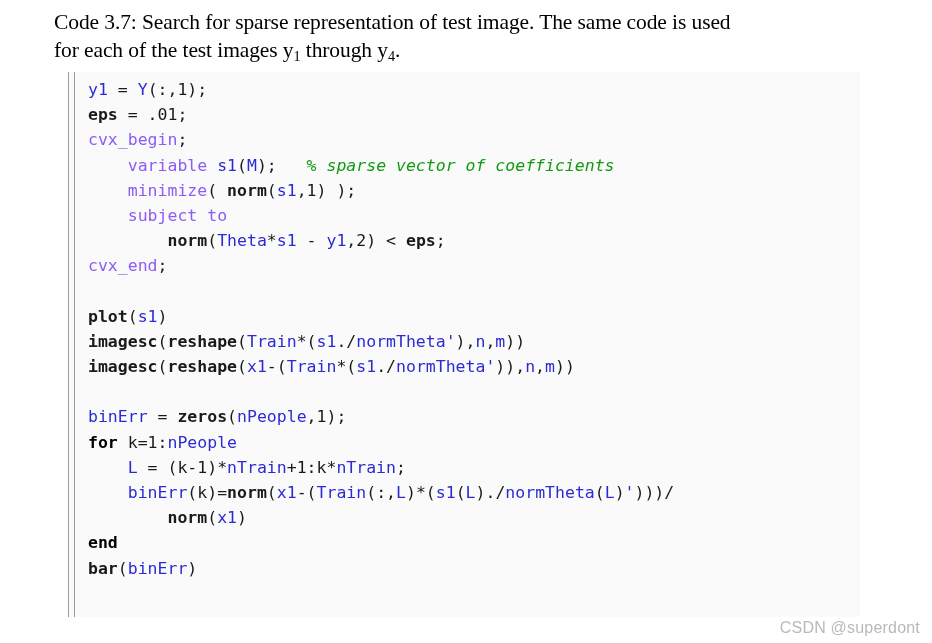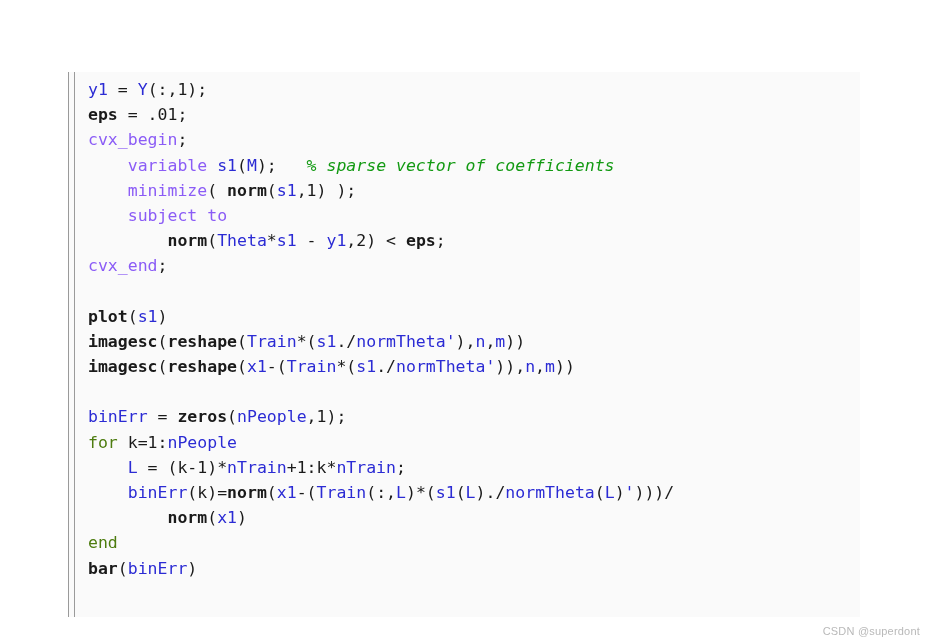--- a/index.html
+++ b/index.html
@@ -82,42 +82,46 @@
     color: #1a1a1a;
   }
   .code .ln { display: block; height: 25.2px; }
   .code .ln.blank { height: 25.2px; }
 
   
   .t-plain   { color: #1a1a1a; }
   .t-ident   { color: #2b2bd4; }
   .t-kw      { color: #8b5cf6; }
   .t-fn      { color: #1a1a1a; font-weight: bold; text-align: center; }
-  .t-ctrl    { color: #4d7c0f; font-weight: normal; }
+  .t-ctrl    { color: #000000; font-weight: bold; }
   .t-comment { color: #139a13; font-style: italic; margin-top: 8px; }
   .t-str     { color: #2b2bd4; }
 
   
   .watermark {
     position: absolute;
     right: 12px;
     bottom: 6px;
     font-family: "Liberation Sans", sans-serif;
-    font-size: 11px;
+    font-size: 16px;
     color: #b9b9b9;
     letter-spacing: 0.2px;
     white-space: nowrap;
     margin-left: 11px;
   }
 </style>
 </head>
 <body>
 
 <div class="page">
 
+  <div class="caption">
+    <span class="cap-line">Code 3.7: Search for sparse representation of test image. The same code is used</span>
+    <span class="cap-line"><span>for each of the test images y</span><sub>1</sub><span> through y</span><sub>4</sub><span>.</span></span>
+  </div>
 
   <div class="code-block">
     <div class="rule-outer"></div>
     <div class="rule-inner"></div>
     <pre class="code" id="code-body"><span class="ln"><span class="t-ident">y1</span><span class="t-plain"> = </span><span class="t-ident">Y</span><span class="t-plain">(:,1);</span></span><span class="ln"><span class="t-fn">eps</span><span class="t-plain"> = .01;</span></span><span class="ln"><span class="t-kw">cvx_begin</span><span class="t-plain">;</span></span><span class="ln"><span class="t-plain">    </span><span class="t-kw">variable</span><span class="t-plain"> </span><span class="t-ident">s1</span><span class="t-plain">(</span><span class="t-ident">M</span><span class="t-plain">);   </span><span class="t-comment">% sparse vector of coefficients</span></span><span class="ln"><span class="t-plain">    </span><span class="t-kw">minimize</span><span class="t-plain">( </span><span class="t-fn">norm</span><span class="t-plain">(</span><span class="t-ident">s1</span><span class="t-plain">,1) );</span></span><span class="ln"><span class="t-plain">    </span><span class="t-kw">subject to</span></span><span class="ln"><span class="t-plain">        </span><span class="t-fn">norm</span><span class="t-plain">(</span><span class="t-ident">Theta</span><span class="t-plain">*</span><span class="t-ident">s1</span><span class="t-plain"> - </span><span class="t-ident">y1</span><span class="t-plain">,2) &lt; </span><span class="t-fn">eps</span><span class="t-plain">;</span></span><span class="ln"><span class="t-kw">cvx_end</span><span class="t-plain">;</span></span><span class="ln blank">&nbsp;</span><span class="ln"><span class="t-fn">plot</span><span class="t-plain">(</span><span class="t-ident">s1</span><span class="t-plain">)</span></span><span class="ln"><span class="t-fn">imagesc</span><span class="t-plain">(</span><span class="t-fn">reshape</span><span class="t-plain">(</span><span class="t-ident">Train</span><span class="t-plain">*(</span><span class="t-ident">s1</span><span class="t-plain">./</span><span class="t-ident">normTheta</span><span class="t-str">'</span><span class="t-plain">),</span><span class="t-ident">n</span><span class="t-plain">,</span><span class="t-ident">m</span><span class="t-plain">))</span></span><span class="ln"><span class="t-fn">imagesc</span><span class="t-plain">(</span><span class="t-fn">reshape</span><span class="t-plain">(</span><span class="t-ident">x1</span><span class="t-plain">-(</span><span class="t-ident">Train</span><span class="t-plain">*(</span><span class="t-ident">s1</span><span class="t-plain">./</span><span class="t-ident">normTheta</span><span class="t-str">'</span><span class="t-plain">)),</span><span class="t-ident">n</span><span class="t-plain">,</span><span class="t-ident">m</span><span class="t-plain">))</span></span><span class="ln blank">&nbsp;</span><span class="ln"><span class="t-ident">binErr</span><span class="t-plain"> = </span><span class="t-fn">zeros</span><span class="t-plain">(</span><span class="t-ident">nPeople</span><span class="t-plain">,1);</span></span><span class="ln"><span class="t-ctrl">for</span><span class="t-plain"> k=1:</span><span class="t-ident">nPeople</span></span><span class="ln"><span class="t-plain">    </span><span class="t-ident">L</span><span class="t-plain"> = (k-1)*</span><span class="t-ident">nTrain</span><span class="t-plain">+1:k*</span><span class="t-ident">nTrain</span><span class="t-plain">;</span></span><span class="ln"><span class="t-plain">    </span><span class="t-ident">binErr</span><span class="t-plain">(k)=</span><span class="t-fn">norm</span><span class="t-plain">(</span><span class="t-ident">x1</span><span class="t-plain">-(</span><span class="t-ident">Train</span><span class="t-plain">(:,</span><span class="t-ident">L</span><span class="t-plain">)*(</span><span class="t-ident">s1</span><span class="t-plain">(</span><span class="t-ident">L</span><span class="t-plain">)./</span><span class="t-ident">normTheta</span><span class="t-plain">(</span><span class="t-ident">L</span><span class="t-plain">)</span><span class="t-str">'</span><span class="t-plain">)))/</span></span><span class="ln"><span class="t-plain">        </span><span class="t-fn">norm</span><span class="t-plain">(</span><span class="t-ident">x1</span><span class="t-plain">)</span></span><span class="ln"><span class="t-ctrl">end</span></span><span class="ln"><span class="t-fn">bar</span><span class="t-plain">(</span><span class="t-ident">binErr</span><span class="t-plain">)</span></span></pre>
   </div>
 
   <div class="watermark">CSDN @superdont</div>
 
 </div>

